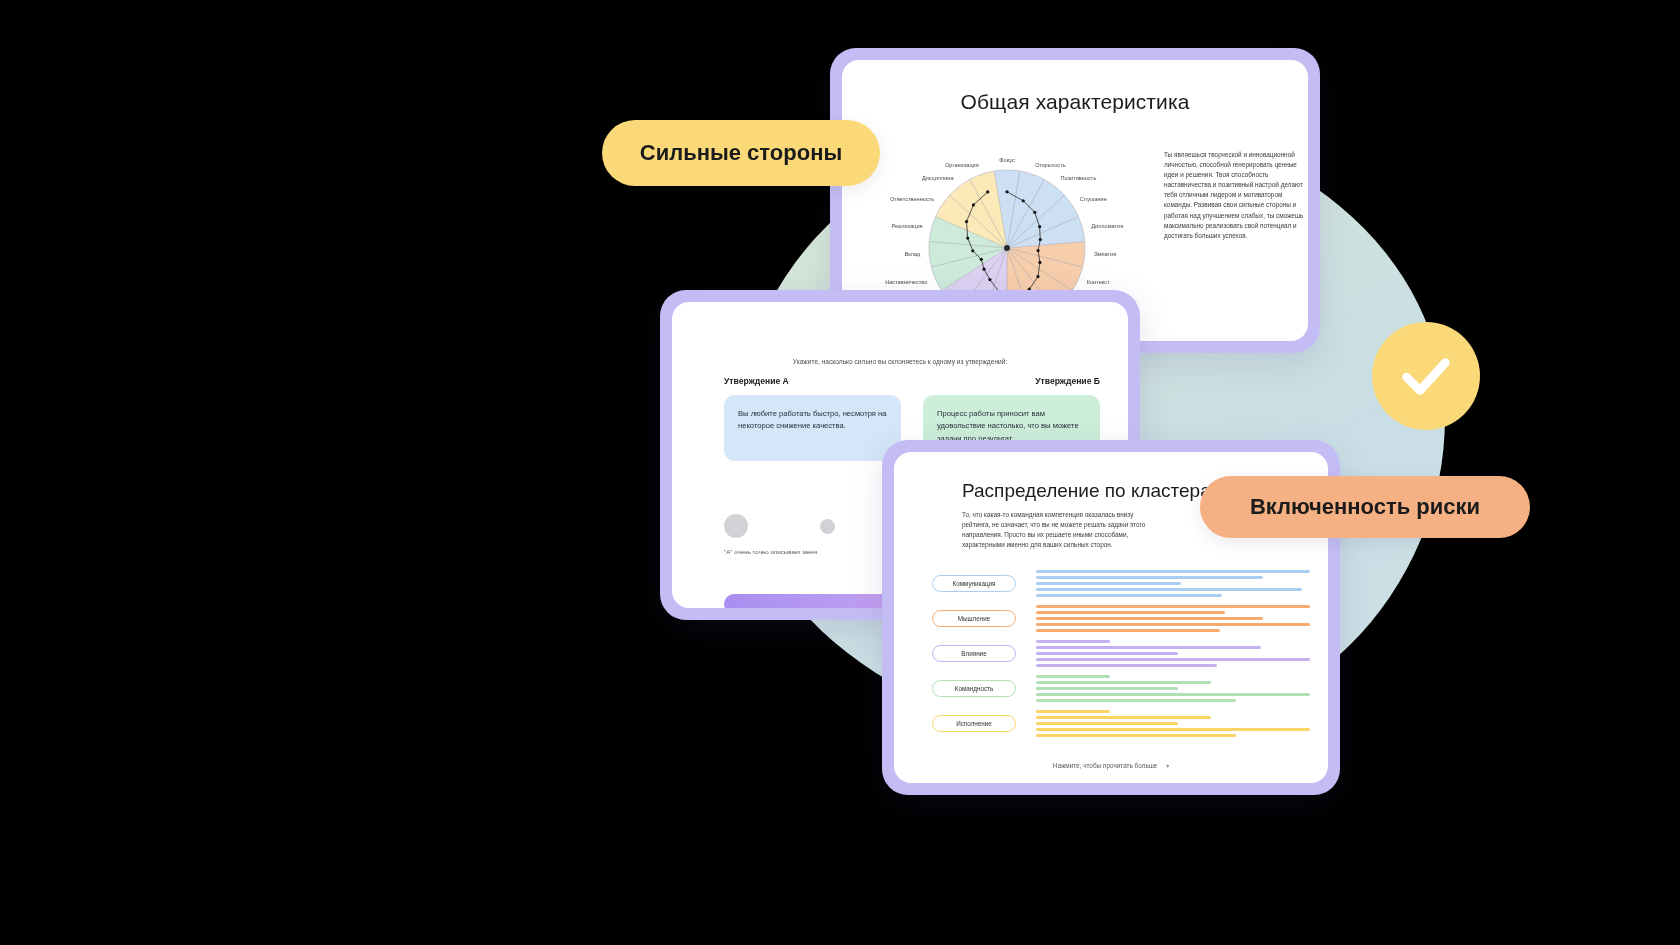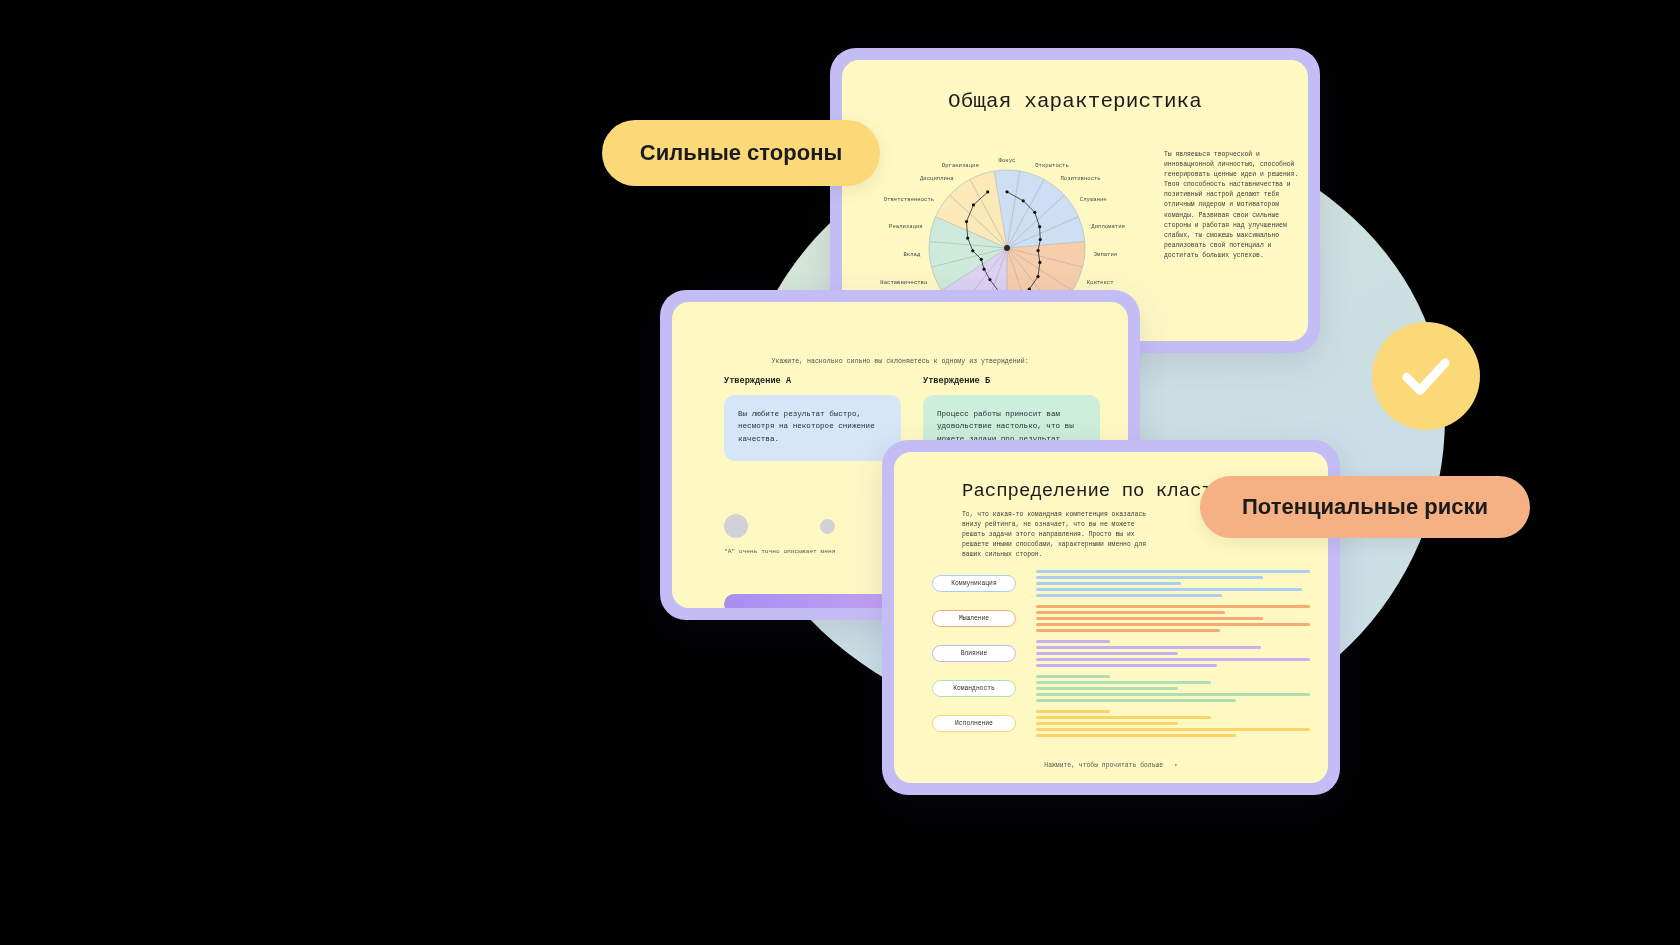--- a/index.html
+++ b/index.html
@@ -24,25 +24,24 @@
   
   .card {
     position: absolute;
     background: #c4bdf5;
     border-radius: 26px;
     padding: 12px;
     box-shadow: 0 10px 34px rgba(60,50,120,.13);
   }
   .card-inner {
     width: 100%; height: 100%;
-    background: #fef9c3;
+    background: #ffffff;
     border-radius: 17px;
     overflow: hidden;
     position: relative;
-    font-family: Liberation Mono, monospace;
   }
 
   
   #card1 { left: 830px; top: 48px; width: 490px; height: 305px; }
   #card1 .c1-title {
     position: absolute; left: 0; right: 0; top: 30px;
     text-align: center;
     font-size: 21px; color: #1c1c1c; letter-spacing: .1px;
   }
   #card1 .c1-body { position: absolute; left: 0; top: 68px; right: 0; bottom: 0; }
@@ -67,21 +66,21 @@
   #card2 .c2-prompt {
     position: absolute; top: 56px; left: 0; right: 0; text-align: center;
     font-size: 6.6px; color: #4f4f4f;
   }
   .c2-cols {
     position: absolute; top: 74px; left: 52px; right: 28px;
     display: flex; gap: 22px;
   }
   .c2-col { flex: 1; }
   .c2-head { font-size: 8.6px; font-weight: bold; color: #1c1c1c; margin-bottom: 9px; }
-  .c2-head.right { text-align: left; }
+  .c2-head.right { text-align: right; }
   .c2-box {
     border-radius: 11px; padding: 13px 14px;
     font-size: 7.6px; line-height: 12.4px; color: #26303a;
     min-height: 66px;
   }
   .c2-box.a { background: #d4e6f7; }
   .c2-box.b { background: #cdeeda; }
 
   .c2-dots {
     position: absolute; top: 212px; left: 52px; right: 28px;
@@ -249,21 +248,21 @@
       </div>
     </div>
   </div>
 
   <div class="card" id="card2">
     <div class="card-inner">
       <div class="c2-prompt">Укажите, насколько сильно вы склоняетесь к одному из утверждений:</div>
       <div class="c2-cols">
         <div class="c2-col">
           <div class="c2-head">Утверждение А</div>
-          <div class="c2-box a">Вы любите результат быстро, несмотря на некоторое снижение качества.</div>
+          <div class="c2-box a">Вы любите работать быстро, несмотря на некоторое снижение качества.</div>
         </div>
         <div class="c2-col">
           <div class="c2-head right">Утверждение Б</div>
           <div class="c2-box b">Процесс работы приносит вам удовольствие настолько, что вы можете задачи про результат.</div>
         </div>
       </div>
       <div class="c2-dots">
         <span class="dot d1"></span>
         <span class="dot d2"></span>
         <span class="dot d3"></span>
@@ -335,21 +334,21 @@
           </div>
         </div>
       <div class="c3-footer">
         <span>Нажмите, чтобы прочитать больше</span>
         <span class="chev">▾</span>
       </div>
     </div>
   </div>
 
   <div class="pill" id="pill-strengths">Сильные стороны</div>
-  <div class="pill" id="pill-risks">Потенциальные риски</div>
+  <div class="pill" id="pill-risks">Включенность риски</div>
 
   <div id="check-badge">
     <svg viewBox="0 0 24 24">
       <path d="M4 12.5 L9.5 18 L20 6.5" fill="none" stroke="#ffffff" stroke-width="3.6" stroke-linecap="round" stroke-linejoin="round"></path>
     </svg>
   </div>
 
 </div>
 
 </body></html>

